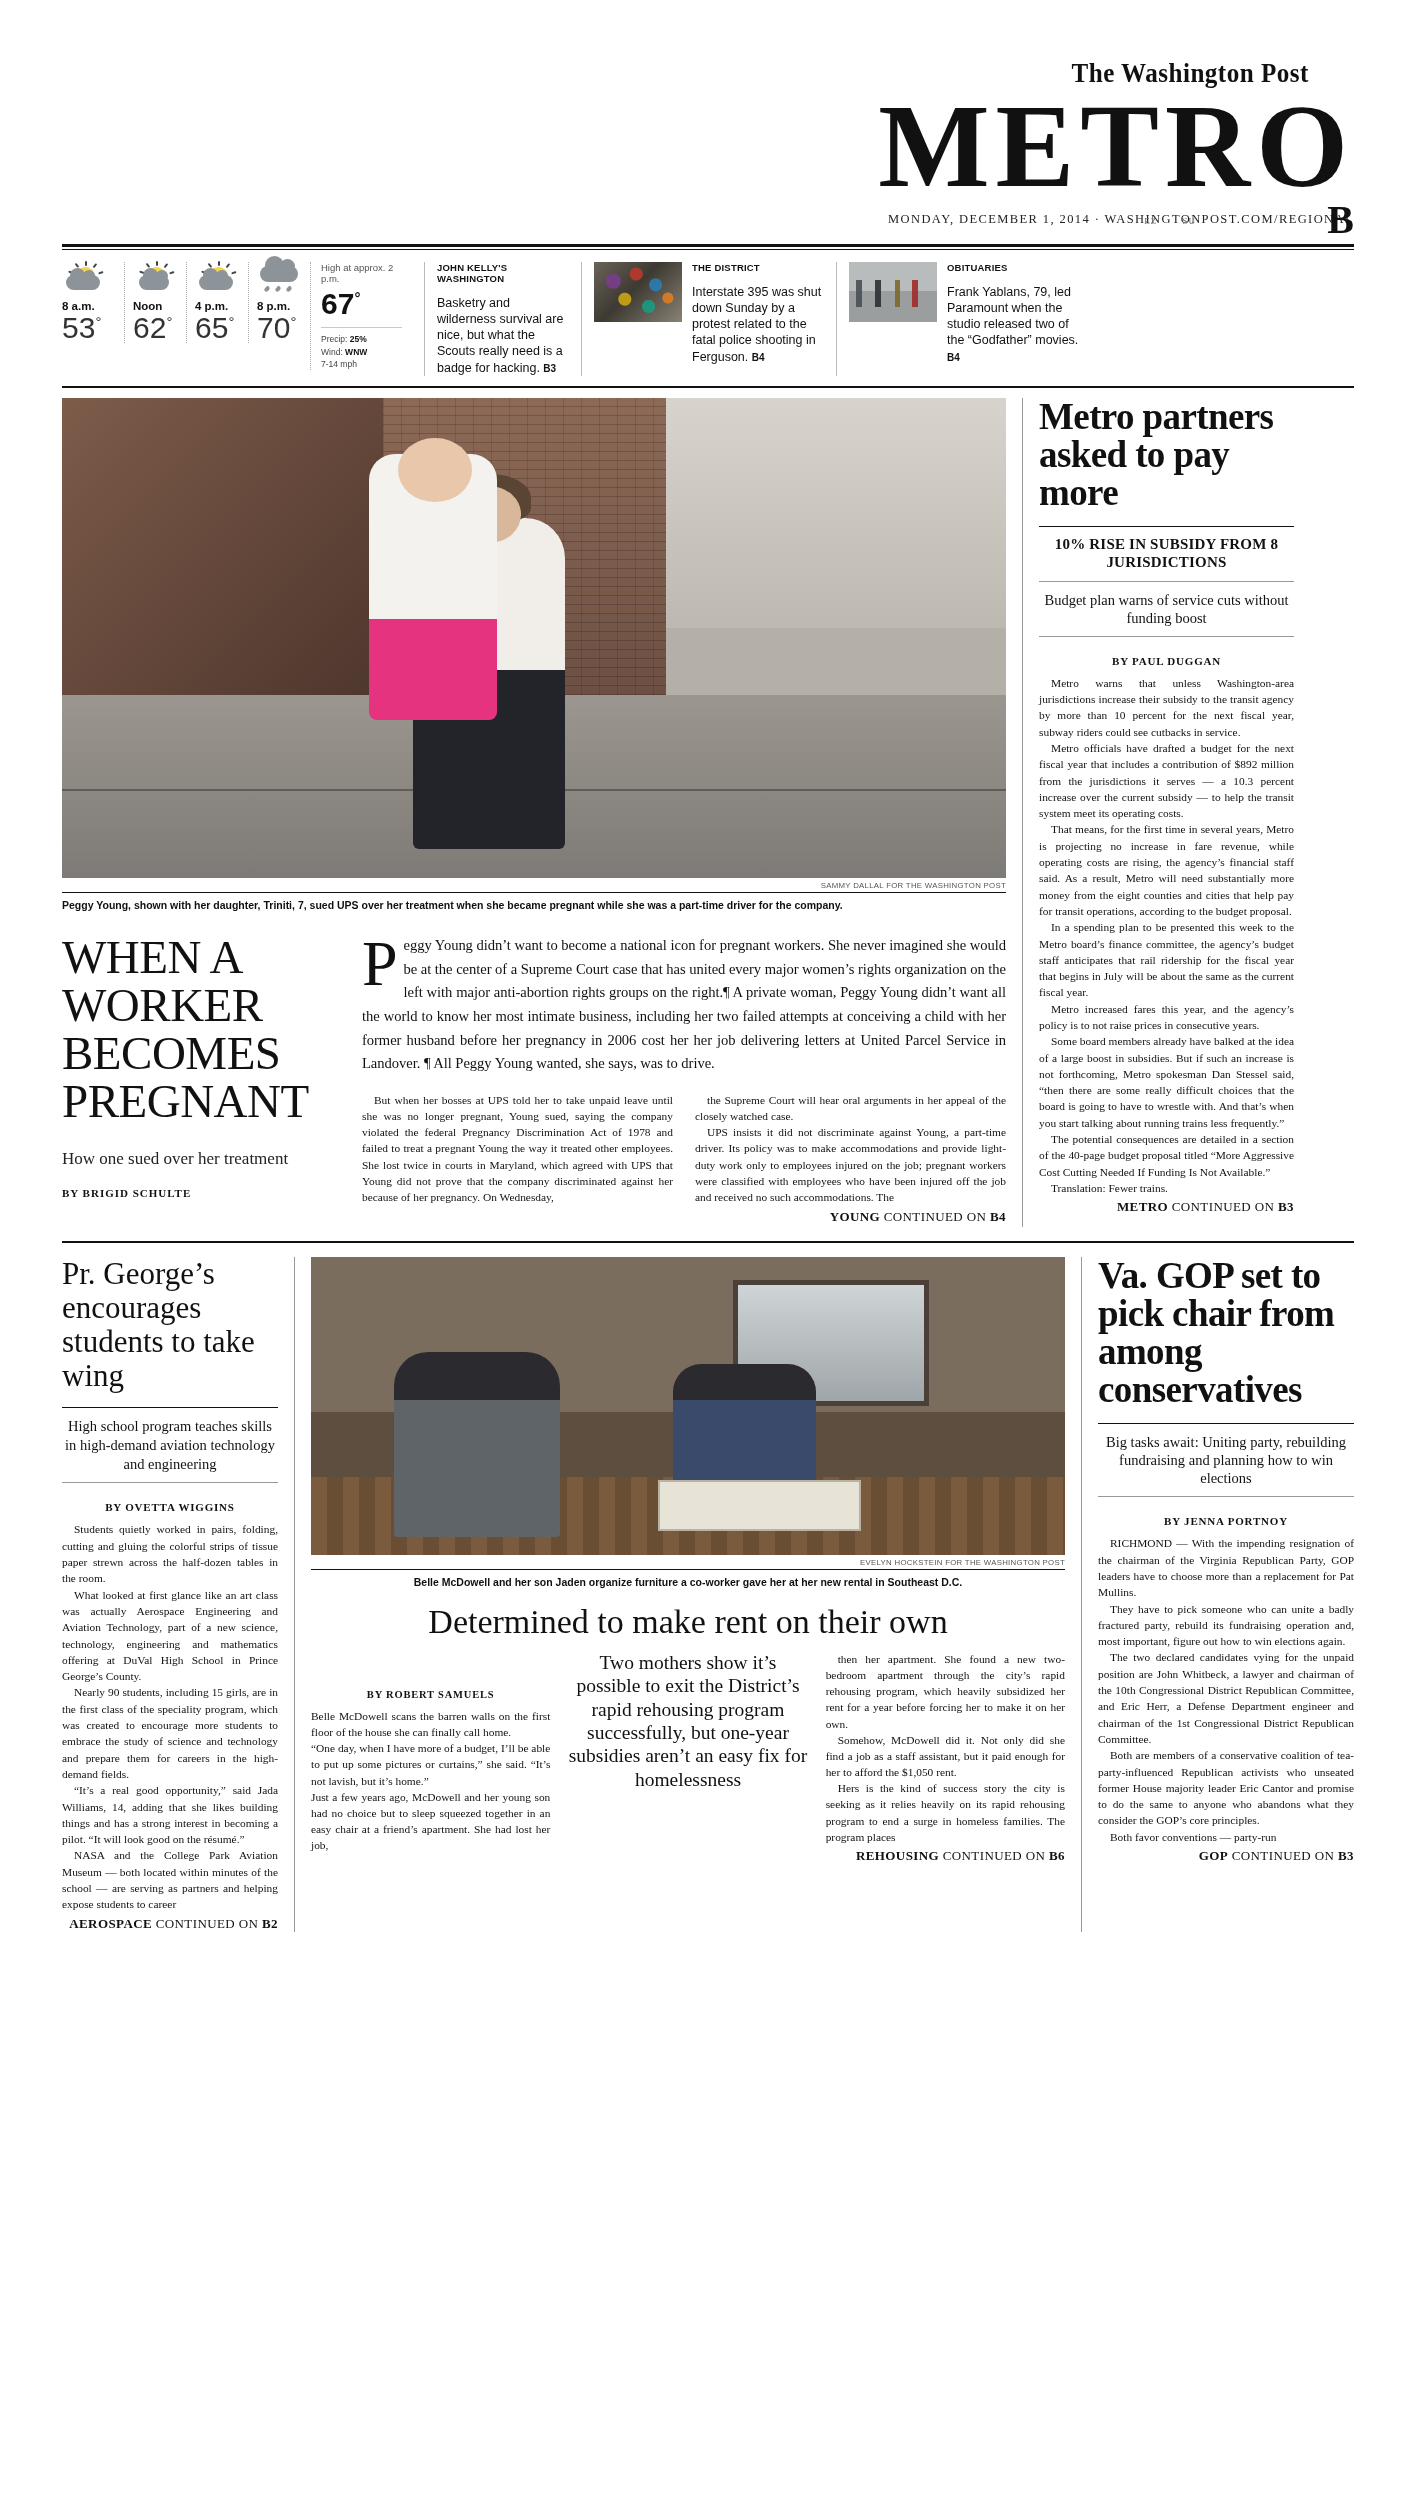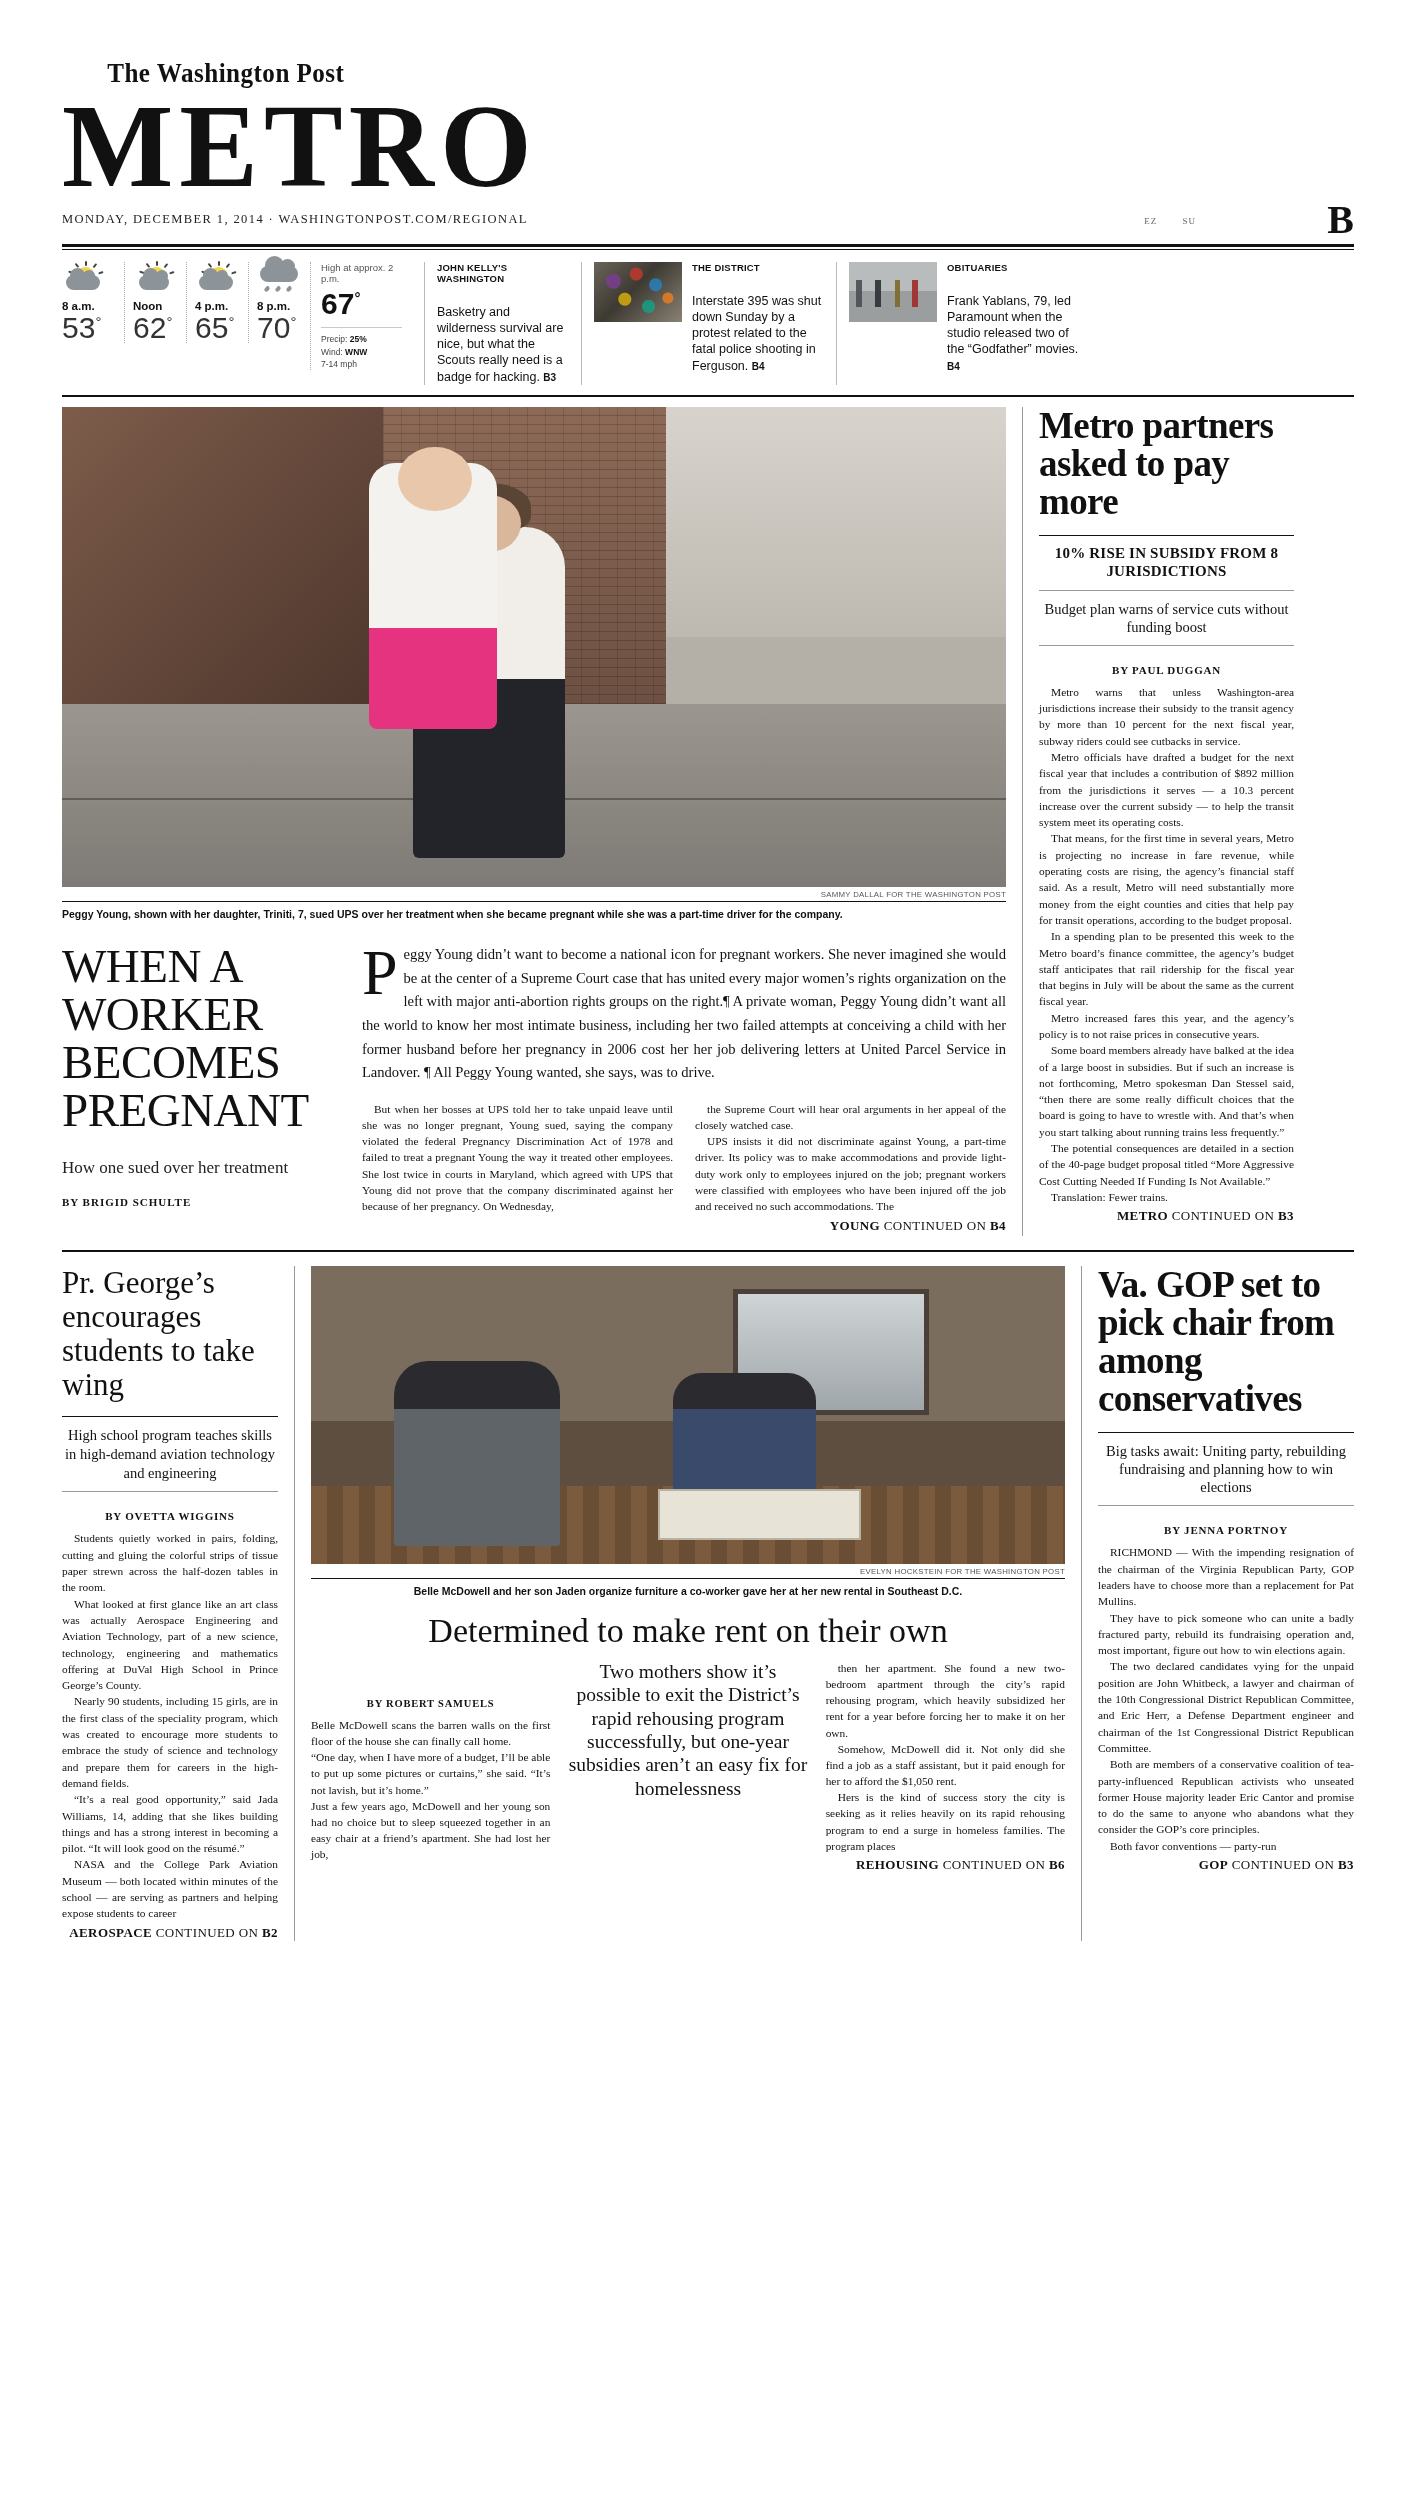--- a/index.html
+++ b/index.html
@@ -7,21 +7,21 @@
   body {
     width:1416px; height:2500px;
     background:#ffffff;
     font-family:"Liberation Serif", serif;
     color:#111;
     overflow:hidden;
   }
   .page { width:1416px; height:2500px; position:relative; padding:0 62px; }
 
   
-  .masthead { text-align:left; padding-top:58px; }
+  .masthead { text-align:right; padding-top:58px; }
   .wp-logo {
     font-family:"Liberation Serif", serif;
     font-weight:700; font-style:normal;
     font-size:27px; letter-spacing:.5px;
     color:#111;
     transform:scaleX(.93);
   }
   .metro-word {
     font-family:"Liberation Serif", serif;
     font-weight:700;
@@ -100,21 +100,21 @@
   .wx-hr { border-top:1px solid #c9c9c9; margin:6px 0 5px 0; }
   .wx-meta { font-family:"Liberation Sans", sans-serif; font-size:8.5px; color:#444; line-height:1.45; }
   .wx-meta b { color:#111; }
 
   .teasers { display:flex; flex:1; }
   .teaser { display:flex; padding-left:12px; border-left:1px solid #bbb; margin-left:12px; }
   .teaser:first-child { border-left:1px solid #bbb; }
   .teaser-txt { width:132px; }
   .teaser-kicker {
     font-family:"Liberation Sans", sans-serif; font-weight:700;
-    font-size:9.5px; letter-spacing:.2px; color:#111; margin-bottom:20px;
+    font-size:9.5px; letter-spacing:.2px; color:#111; margin-bottom:11px;
   }
   .teaser-head {
     font-family:"Liberation Sans", sans-serif; font-weight:400;
     font-size:12.5px; line-height:1.3; color:#111;
   }
   .teaser-head b { font-weight:700; font-size:10px; }
   .teaser-photo {
     width:88px; height:60px; margin-right:10px; border:0;
     background:#9aa0a4; flex:none; overflow:hidden; position:relative;
   }

